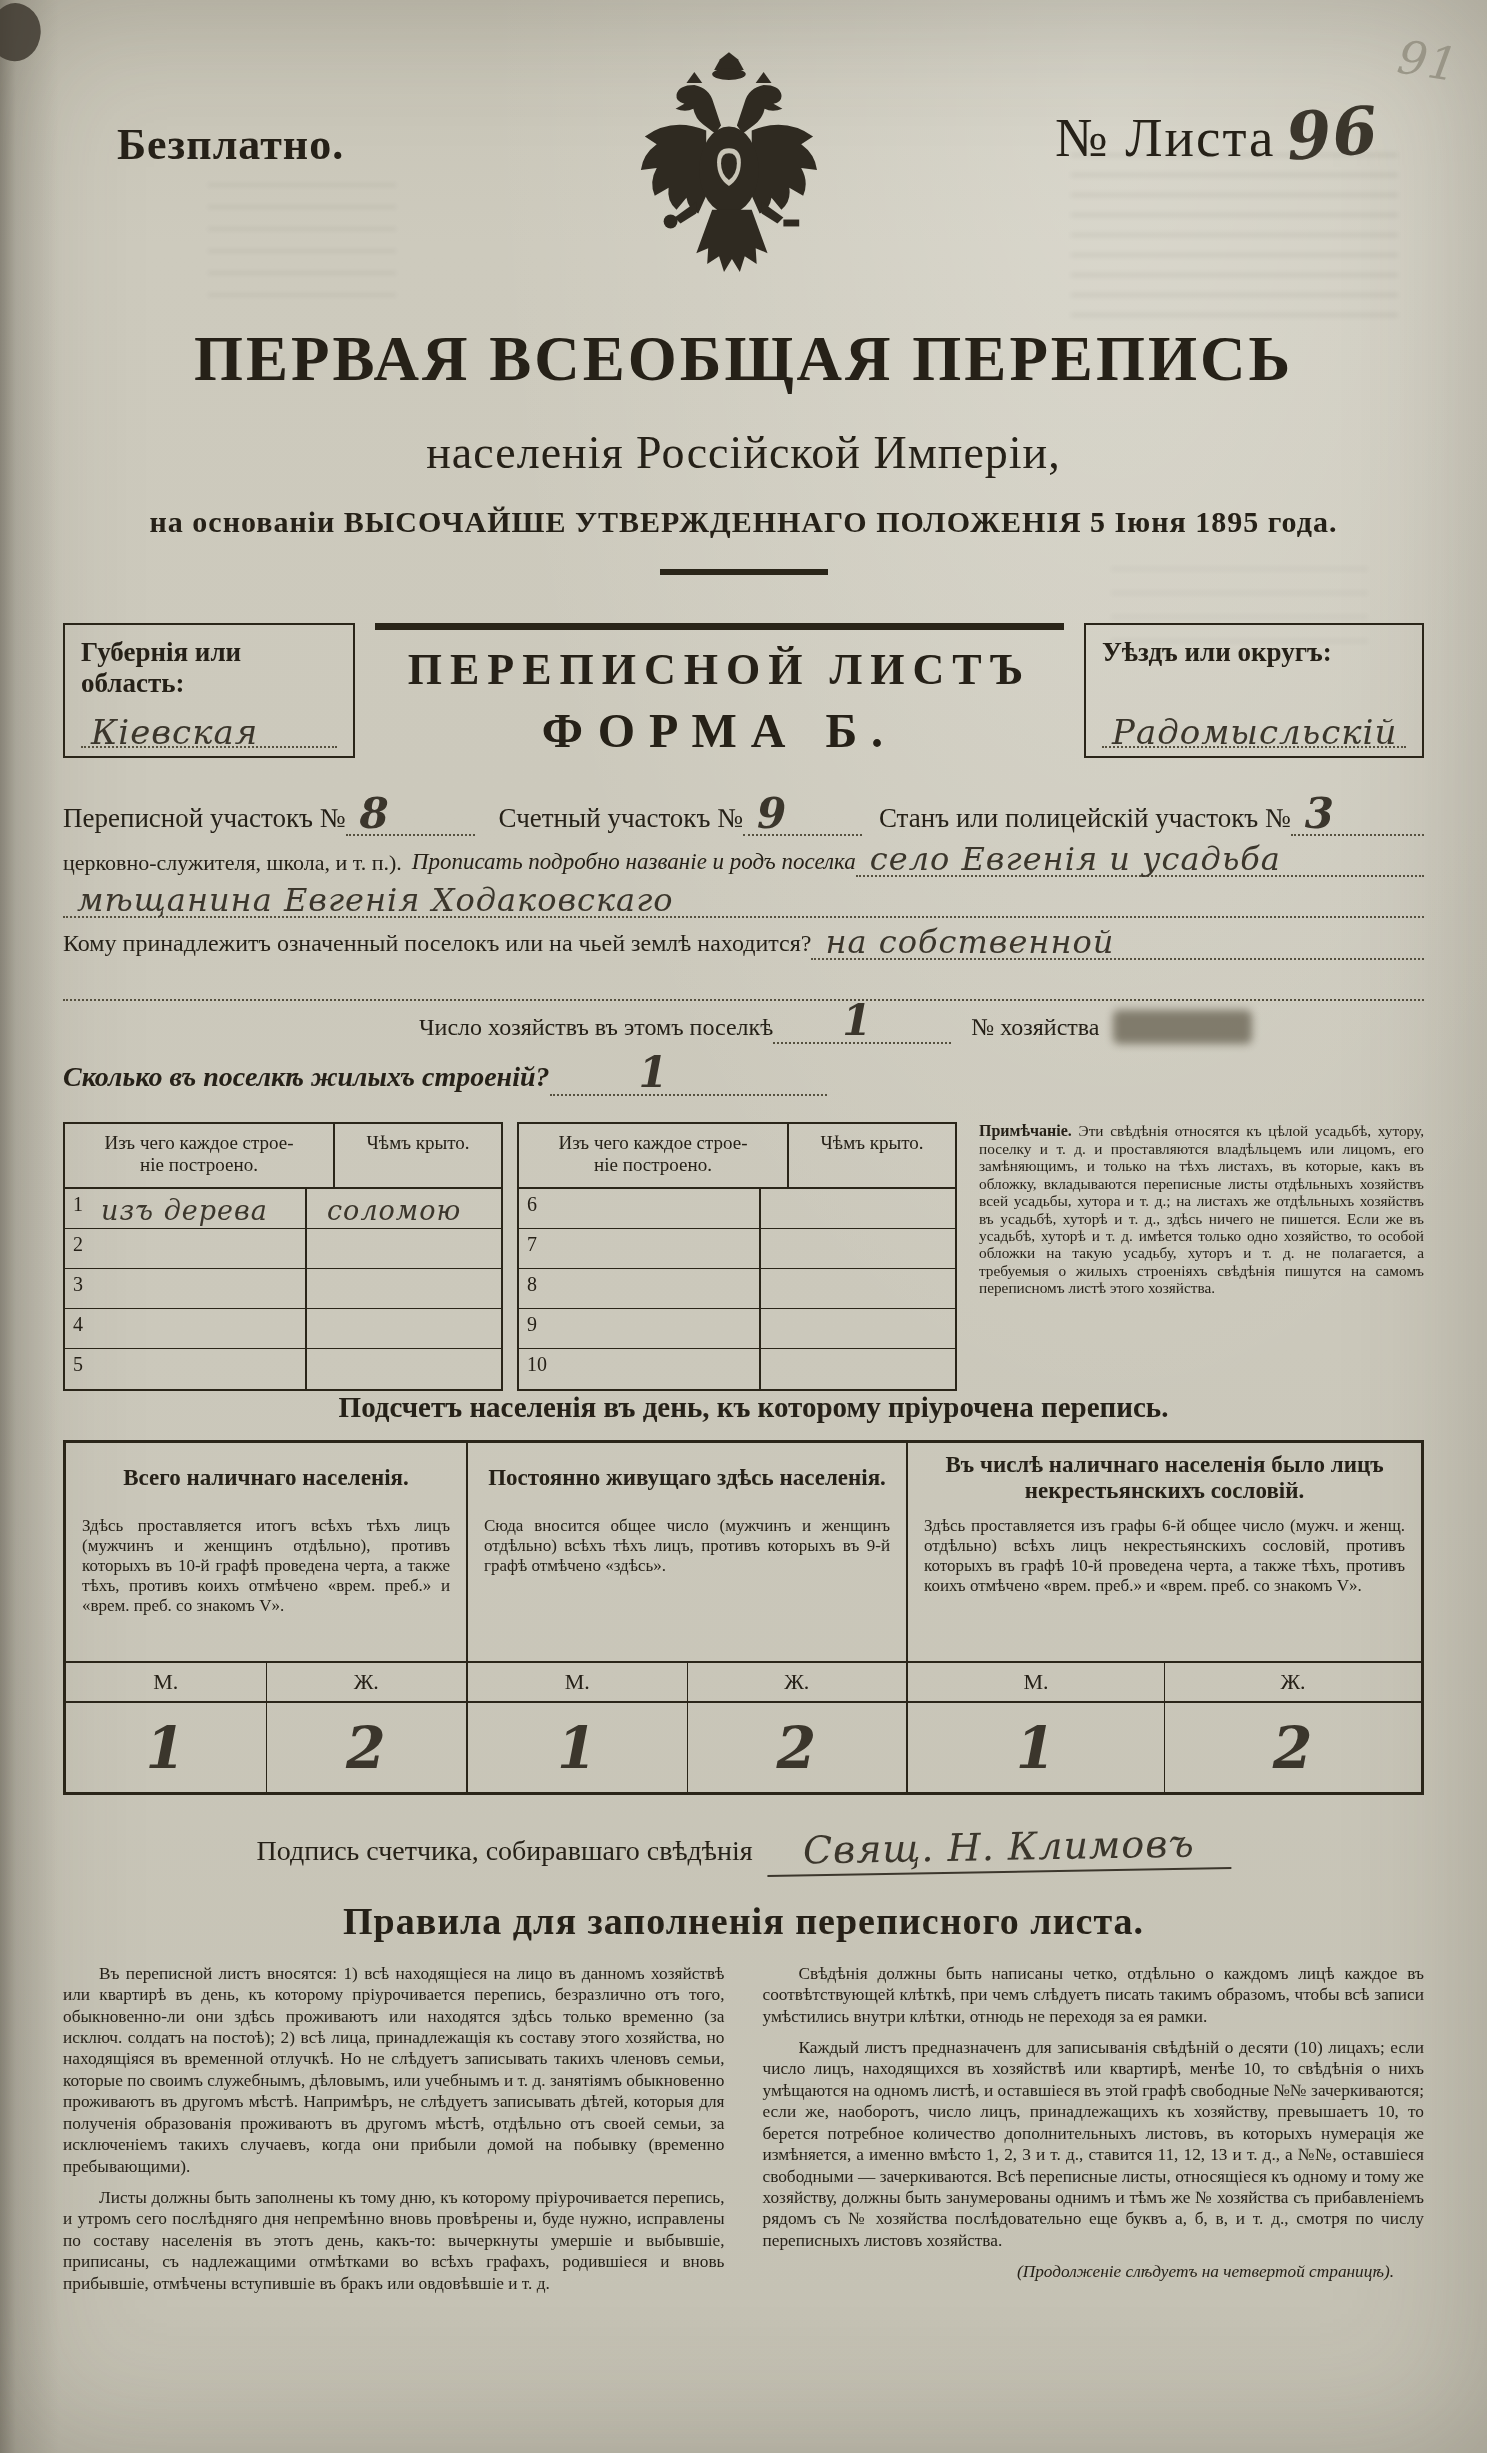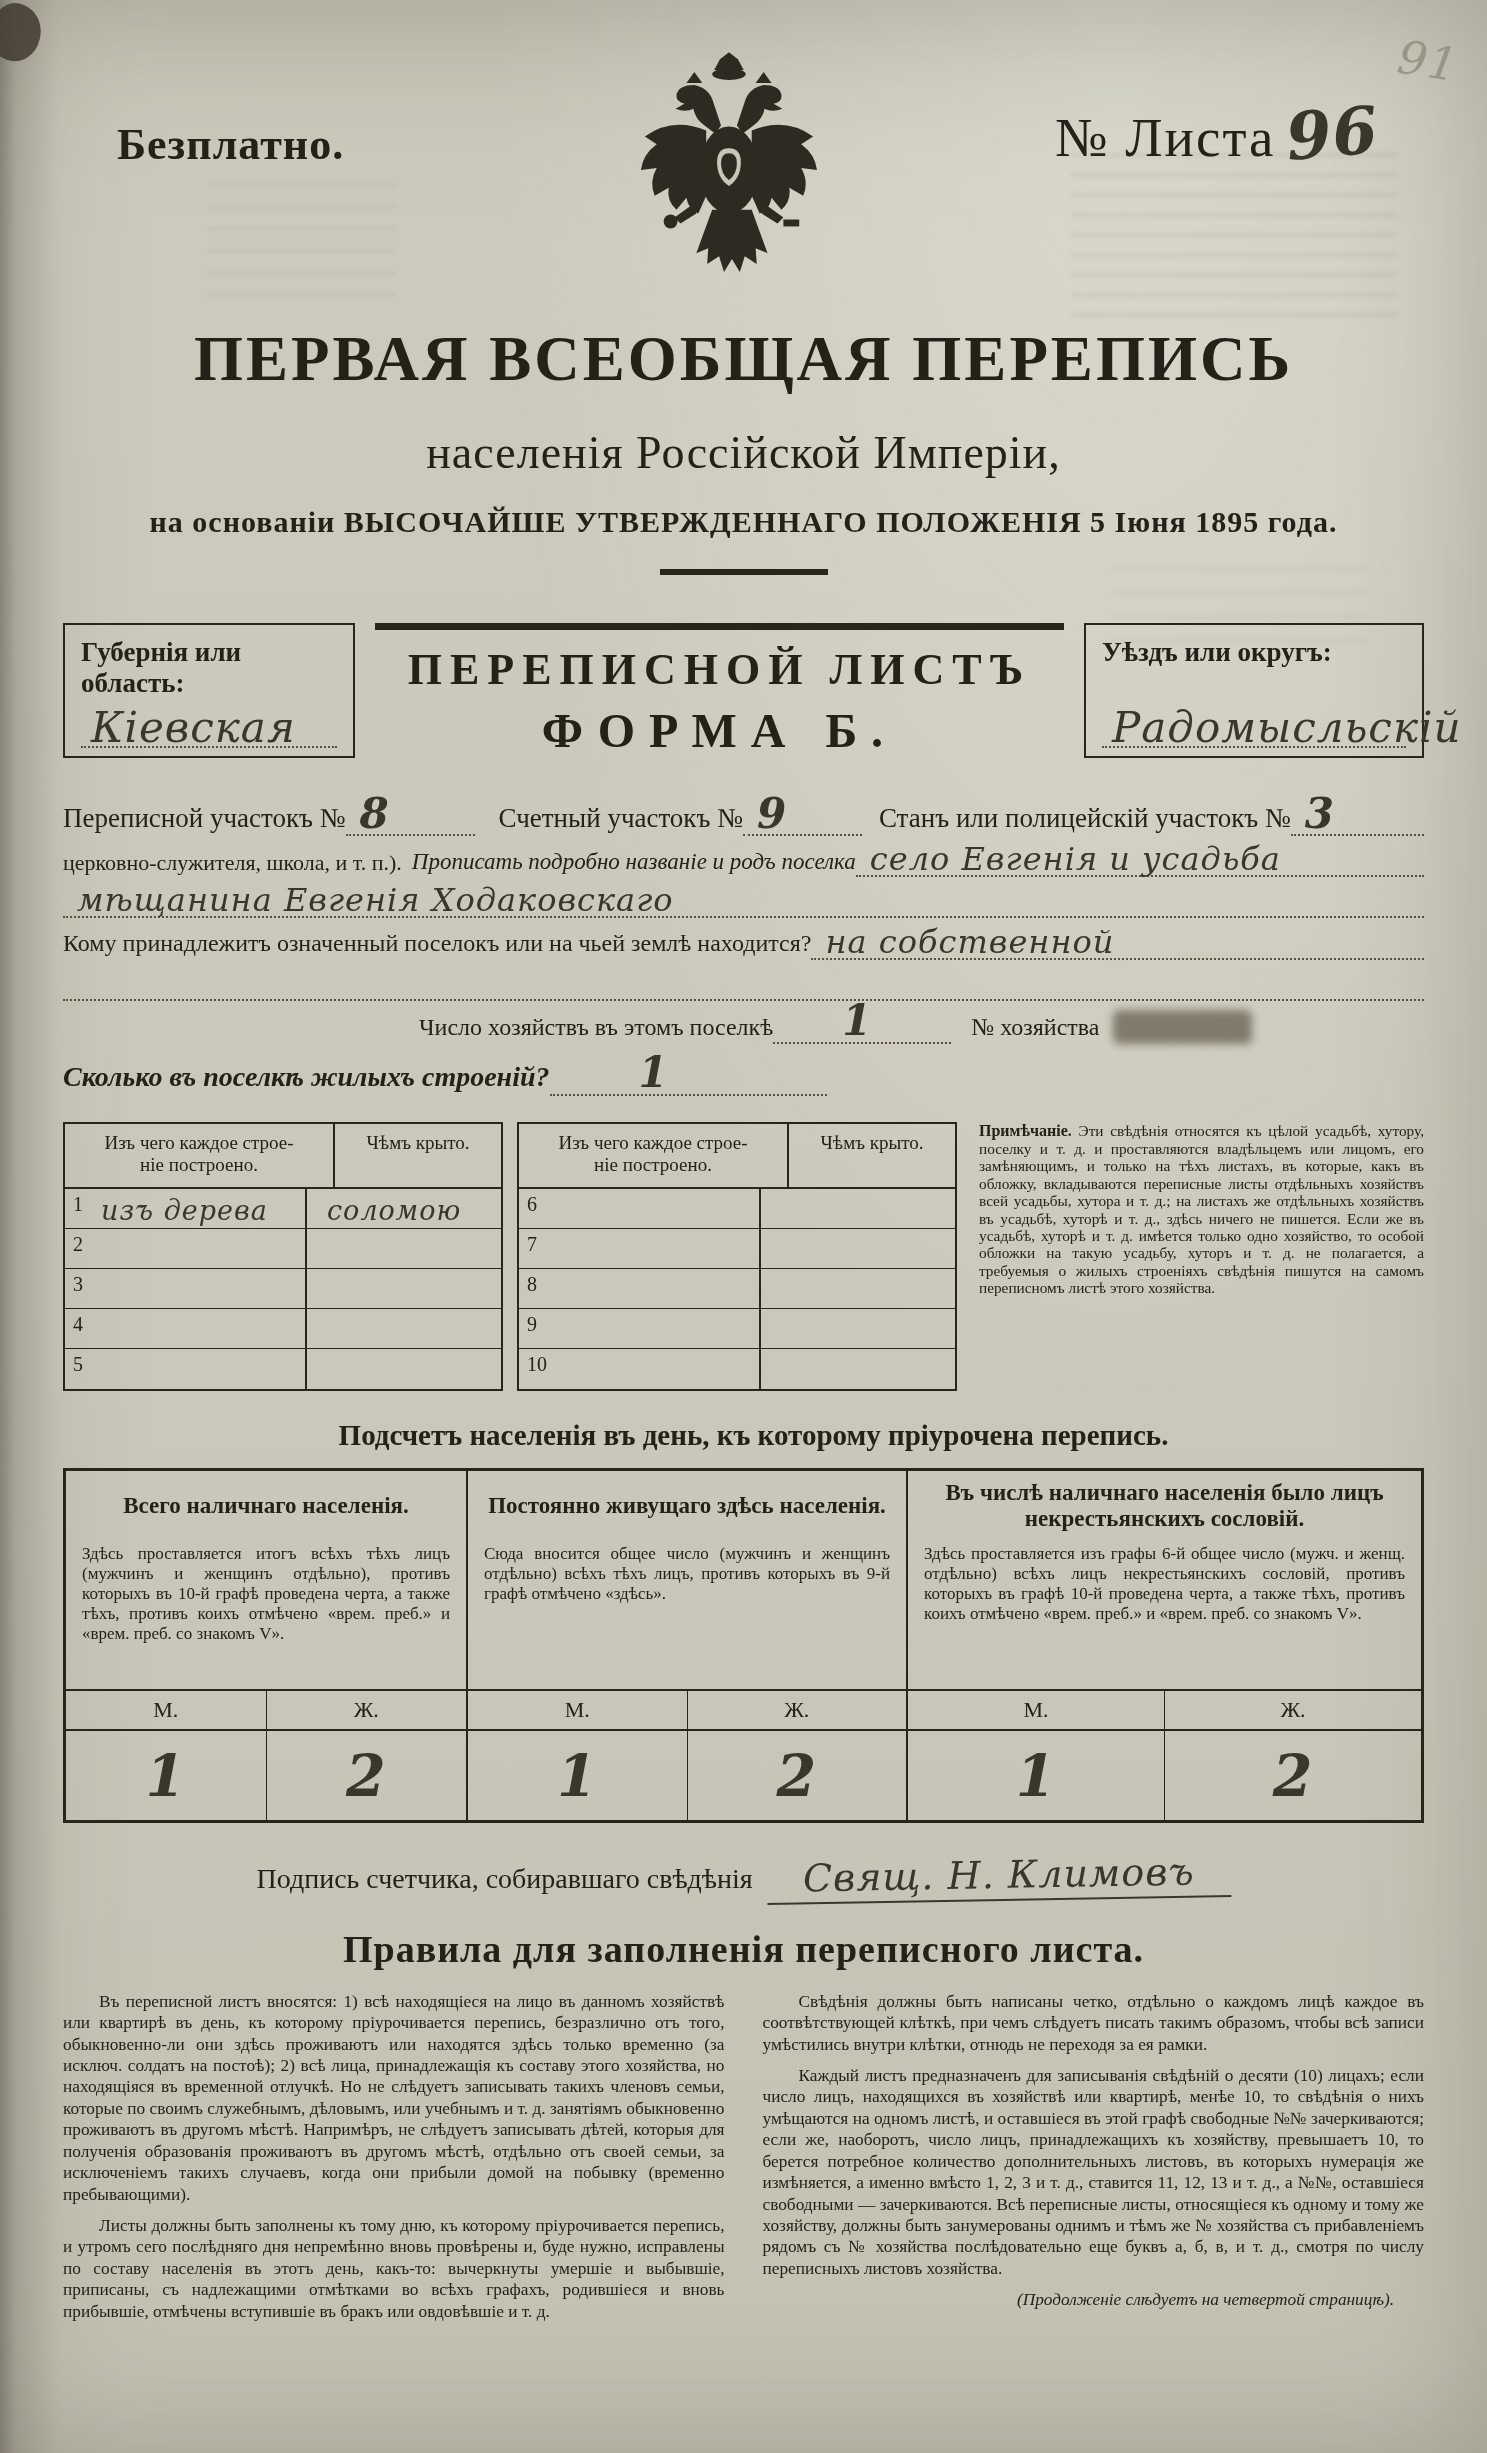--- a/index.html
+++ b/index.html
@@ -45,21 +45,21 @@
   .t2{ font-size:46px; margin-top:30px; letter-spacing:1px;}
   .t3{ font-size:30px; font-weight:bold; margin-top:26px; letter-spacing:1px;}
   .midrule{ width:168px; height:6px; background:#2a2519; margin:30px auto 0;}
   
   .form-row{ display:flex; margin:48px 63px 0; align-items:stretch;}
   .fbox{ border:2px solid #2a2519; padding:12px 16px 8px; display:flex; flex-direction:column;}
   .fbox-left{ width:292px;}
   .fbox-right{ width:340px;}
   .fbox-label{ font-size:27px; font-weight:bold;}
   .fbox-fill{ flex:1; border-bottom:2px dotted #55503f; margin-top:28px; position:relative;}
-  .fbox-fill .hw{ position:absolute; left:10px; bottom:-6px; font-size:42px; white-space:nowrap;margin-top:45px;}
+  .fbox-fill .hw{ position:absolute; left:10px; bottom:-6px; font-size:34px; white-space:nowrap;margin-top:45px;}
   .fcenter{ flex:1; margin:0 20px; text-align:center; border-top:7px solid #2a2519; padding-top:14px;}
   .fc1{ font-size:44px; font-weight:bold; letter-spacing:8px;}
   .fc2{ font-size:48px; font-weight:bold; letter-spacing:14px; margin-top:8px;}
   
   .body-col{ margin:0 63px;}
   .line{ display:flex; align-items:flex-end; font-size:24px; line-height:1.35; margin-top:9px;}
   .dfill{ border-bottom:2px dotted #55503f; position:relative; height:32px;}
   .dfill.grow{ flex:1;}
   .dfill > .hw{ position:absolute; bottom:-6px; left:14px; white-space:nowrap; font-size:32px;}
   .dfill > .hw.numv{ font-size:42px; font-weight:bold; bottom:-8px;}
@@ -81,21 +81,21 @@
   .bh2{ flex:1;}
   .brow{ display:flex; height:40px; border-bottom:1.5px solid #2a2519;}
   .brow:last-child{ border-bottom:none;}
   .bc1{ width:242px; border-right:2px solid #2a2519; position:relative; font-size:20px; padding:4px 0 0 8px;}
   .bc2{ flex:1; position:relative;}
   .cellhw{ position:absolute; left:36px; bottom:2px; font-size:27px; white-space:nowrap;}
   .bc2 .cellhw{ left:20px;}
   .note{ flex:1; margin-left:22px; font-size:15.3px; line-height:1.14; text-align:justify;}
   .note b{ font-size:16px;}
   
-  .count-title{ text-align:center; font-size:29px; font-weight:bold; margin-top:28px;padding-left:20px;}
+  .count-title{ text-align:center; font-size:29px; font-weight:bold; padding-left:20px;}
   .ctable{ display:grid; grid-template-columns:402px 440px 1fr; margin:16px 63px 0;
     border:3px solid #2a2519;}
   .cgroup{ display:flex; flex-direction:column; border-right:2px solid #2a2519;}
   .cgroup:last-child{ border-right:none;}
   .chead{ height:71px; display:flex; align-items:center; justify-content:center;
     font-size:23px; font-weight:bold; text-align:center; padding:0 14px;}
   .cdesc{ height:147px; font-size:17px; line-height:1.18; text-align:justify; padding:2px 16px;}
   .cmz{ display:flex; height:42px; border-top:2px solid #2a2519; border-bottom:2px solid #2a2519;}
   .cmz div{ flex:1; text-align:center; font-size:22px; padding-top:6px;}
   .cmz div:last-child{ border-left:1.5px solid #2a2519;}

